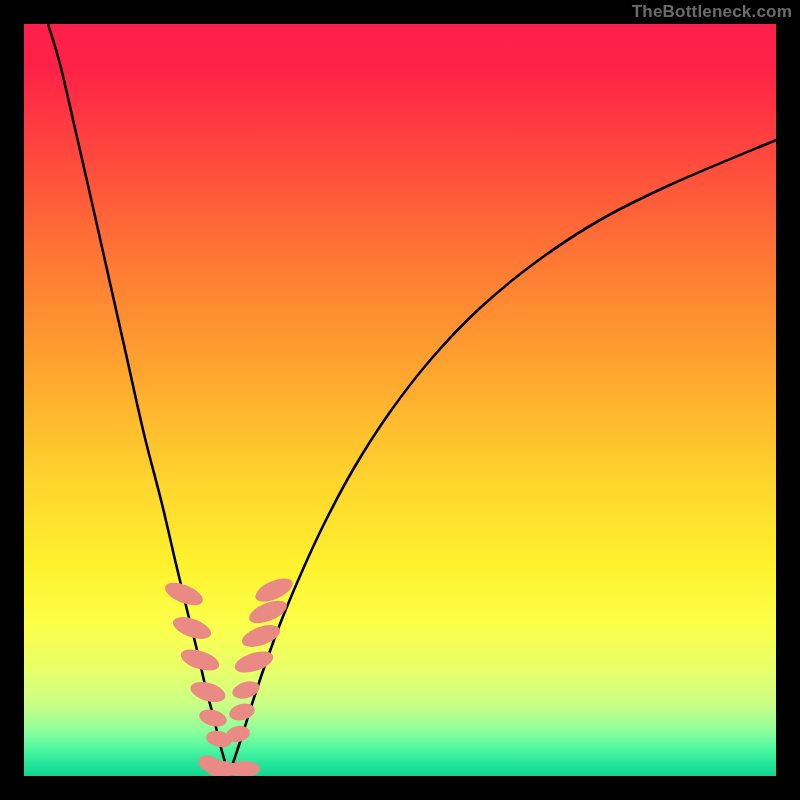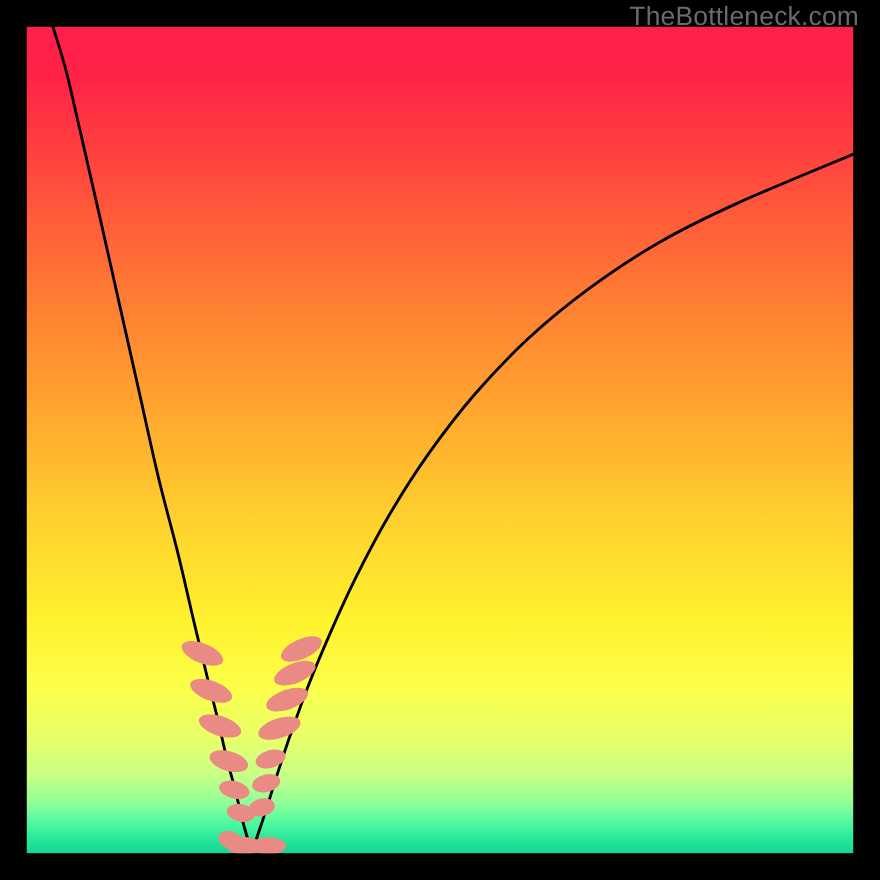--- a/index.html
+++ b/index.html
@@ -22,23 +22,23 @@
   .gradient {
     position: absolute;
     left: 0;
     top: 0;
     width: 100%;
     height: 100%;
   }
   .watermark {
     position: absolute;
     top: 2px;
-    right: 19px;
-    font-size: 24px;
-    font-weight: 400;
+    right: 8px;
+    font-size: 17px;
+    font-weight: 700;
     color: #6b6b6b;
     letter-spacing: 0.2px;
     z-index: 10;
   }
   svg.overlay {
     position: absolute;
     left: 0;
     top: 0;
     width: 100%;
     height: 100%;

